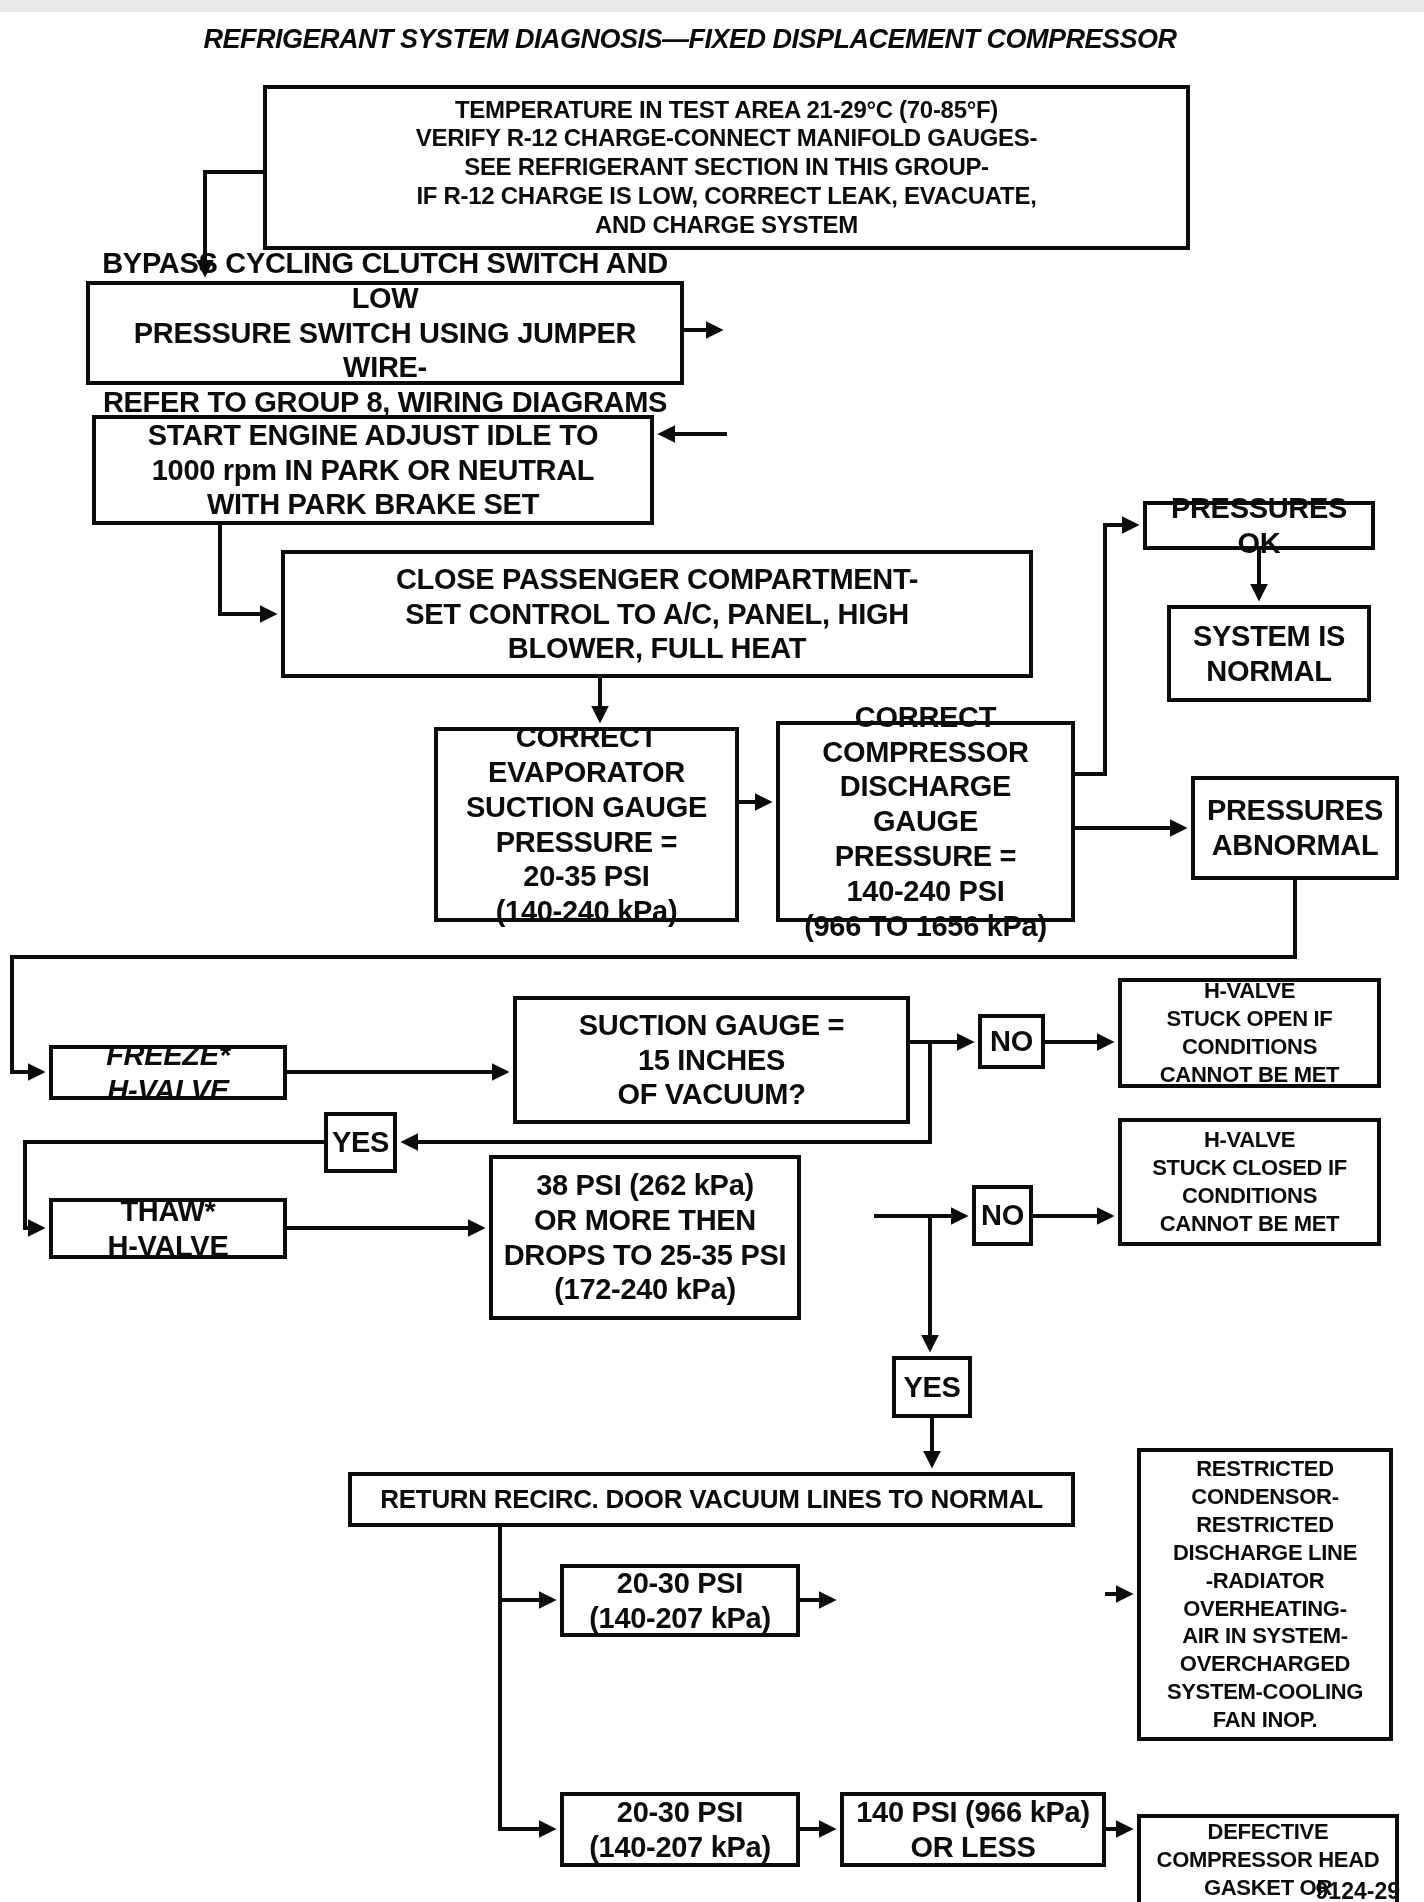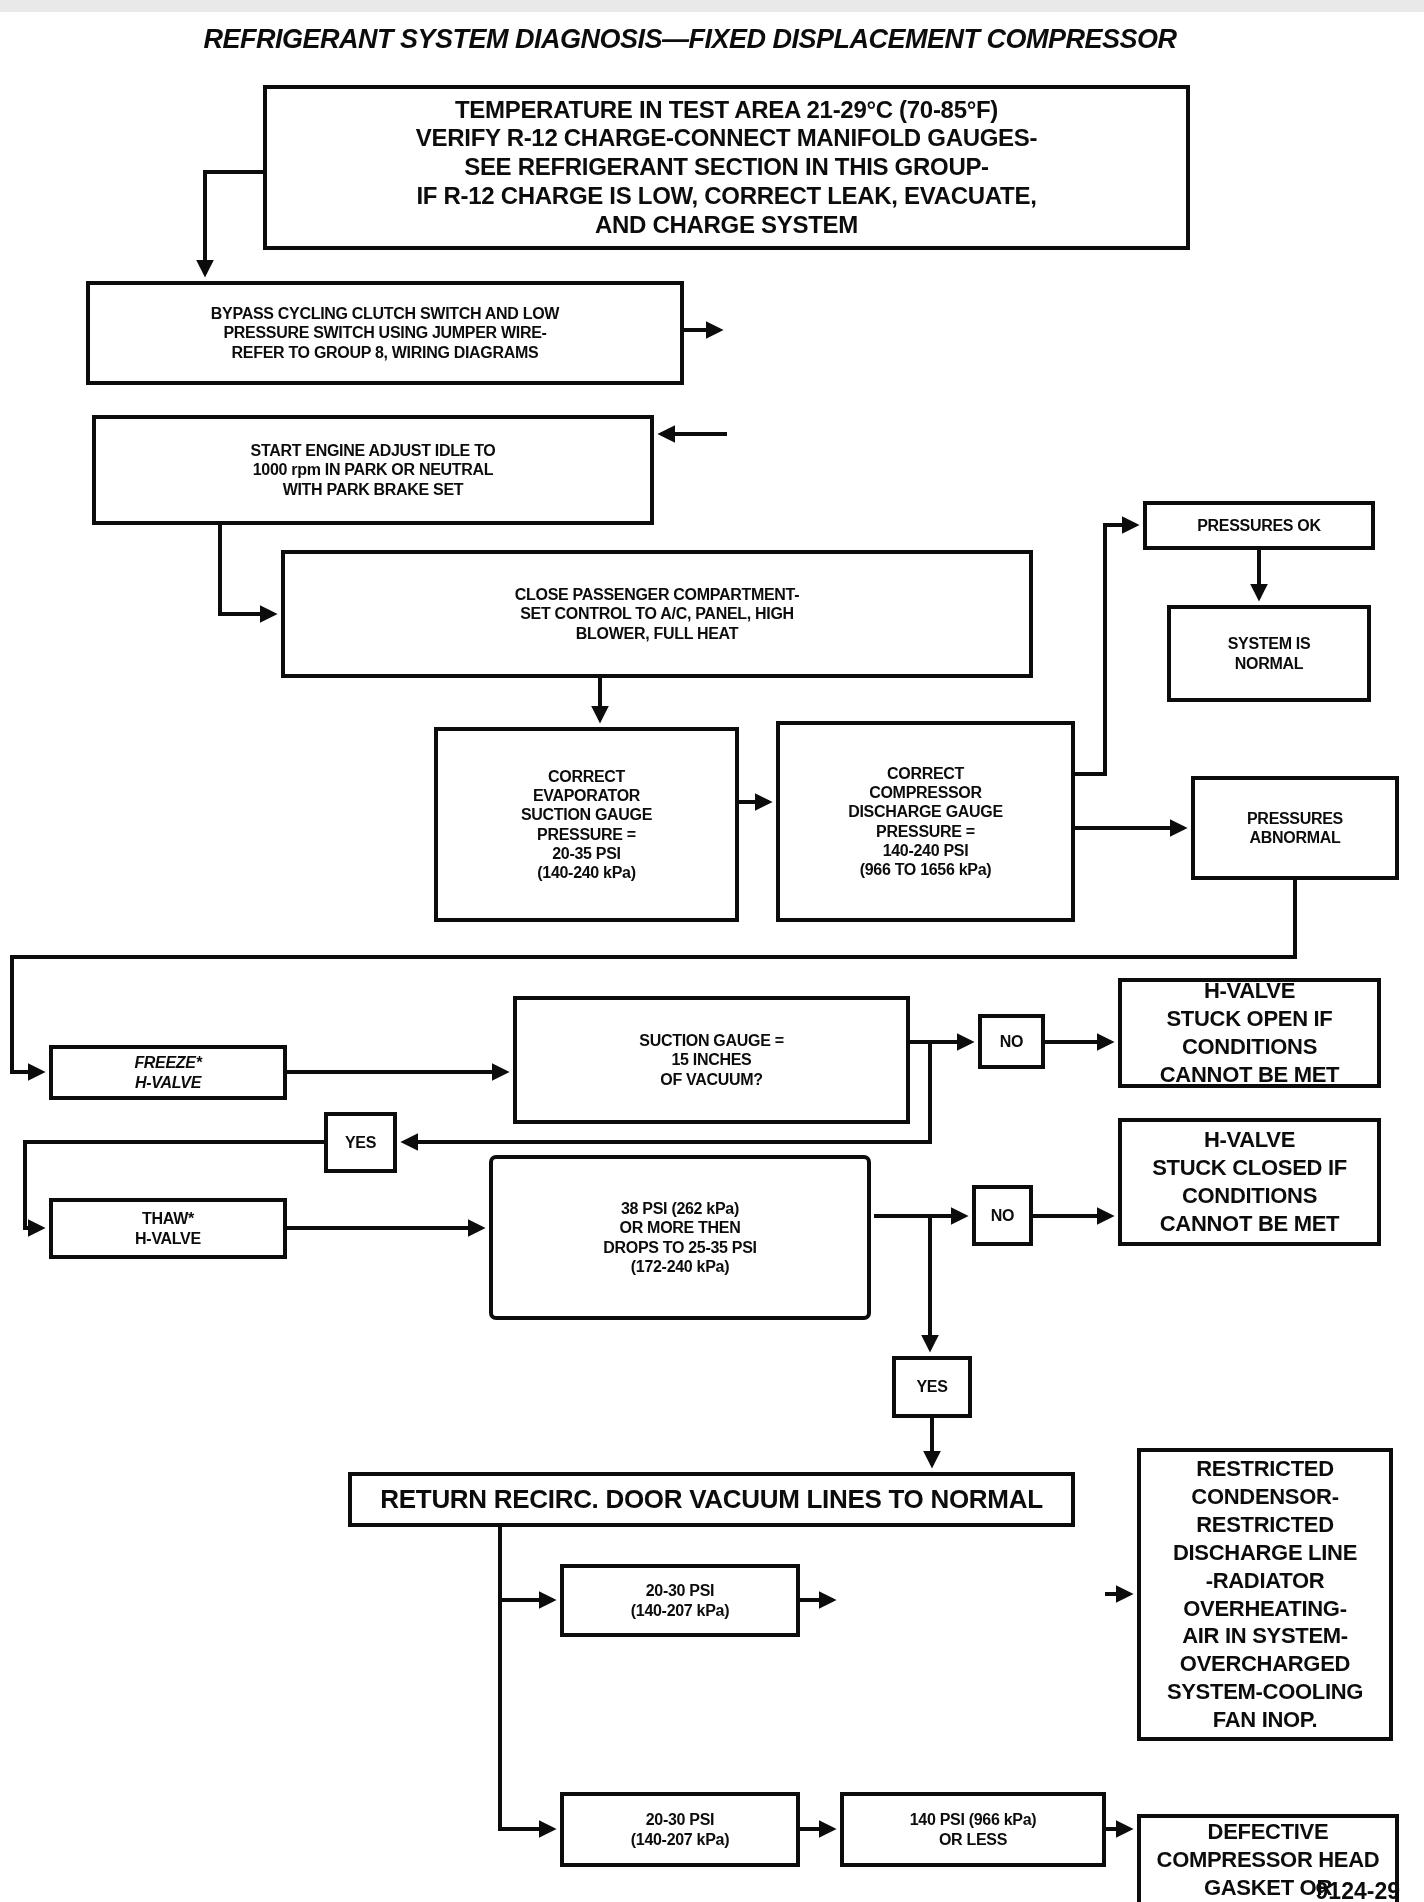--- a/index.html
+++ b/index.html
@@ -22,21 +22,21 @@
     white-space:pre-line;
   }
   .box {
     position:absolute;
     box-sizing:border-box;
     border:4px solid #0c0c0c;
     background:#ffffff;
     display:flex; align-items:center; justify-content:center;
     text-align:center;
     font-weight:bold;
-    font-size:16px; line-height:1.2;
+    font-size:29px; line-height:1.2;
     letter-spacing:-0.3px;
     white-space:pre-line;
     padding:2px 6px;
     z-index:2;
   }
   .box.big   { font-size:24px; }
   .box.wideline { font-size:26px; }
   .box.dense { font-size:22px; line-height:1.27; }
   .note {
     position:absolute;
@@ -158,21 +158,21 @@
   <div class="box dense" style="left:1118px; top:966px; width:263px; height:110px;">H-VALVE
 STUCK OPEN IF
 CONDITIONS
 CANNOT BE MET</div>
 
   <div class="box" style="left:324px; top:1100px; width:73px; height:61px;">YES</div>
 
   <div class="box" style="left:49px; top:1186px; width:238px; height:61px;">THAW*
 H-VALVE</div>
 
-  <div class="box" style="left:489px; top:1143px; width:382px; height:165px;border-radius:7px;">38 PSI (262 kPa)
+  <div class="box" style="left:489px; top:1143px; width:312px; height:165px;">38 PSI (262 kPa)
 OR MORE THEN
 DROPS TO 25-35 PSI
 (172-240 kPa)</div>
 
   <div class="box" style="left:972px; top:1173px; width:61px; height:61px;">NO</div>
 
   <div class="box dense" style="left:1118px; top:1106px; width:263px; height:128px;">H-VALVE
 STUCK CLOSED IF
 CONDITIONS
 CANNOT BE MET</div>

